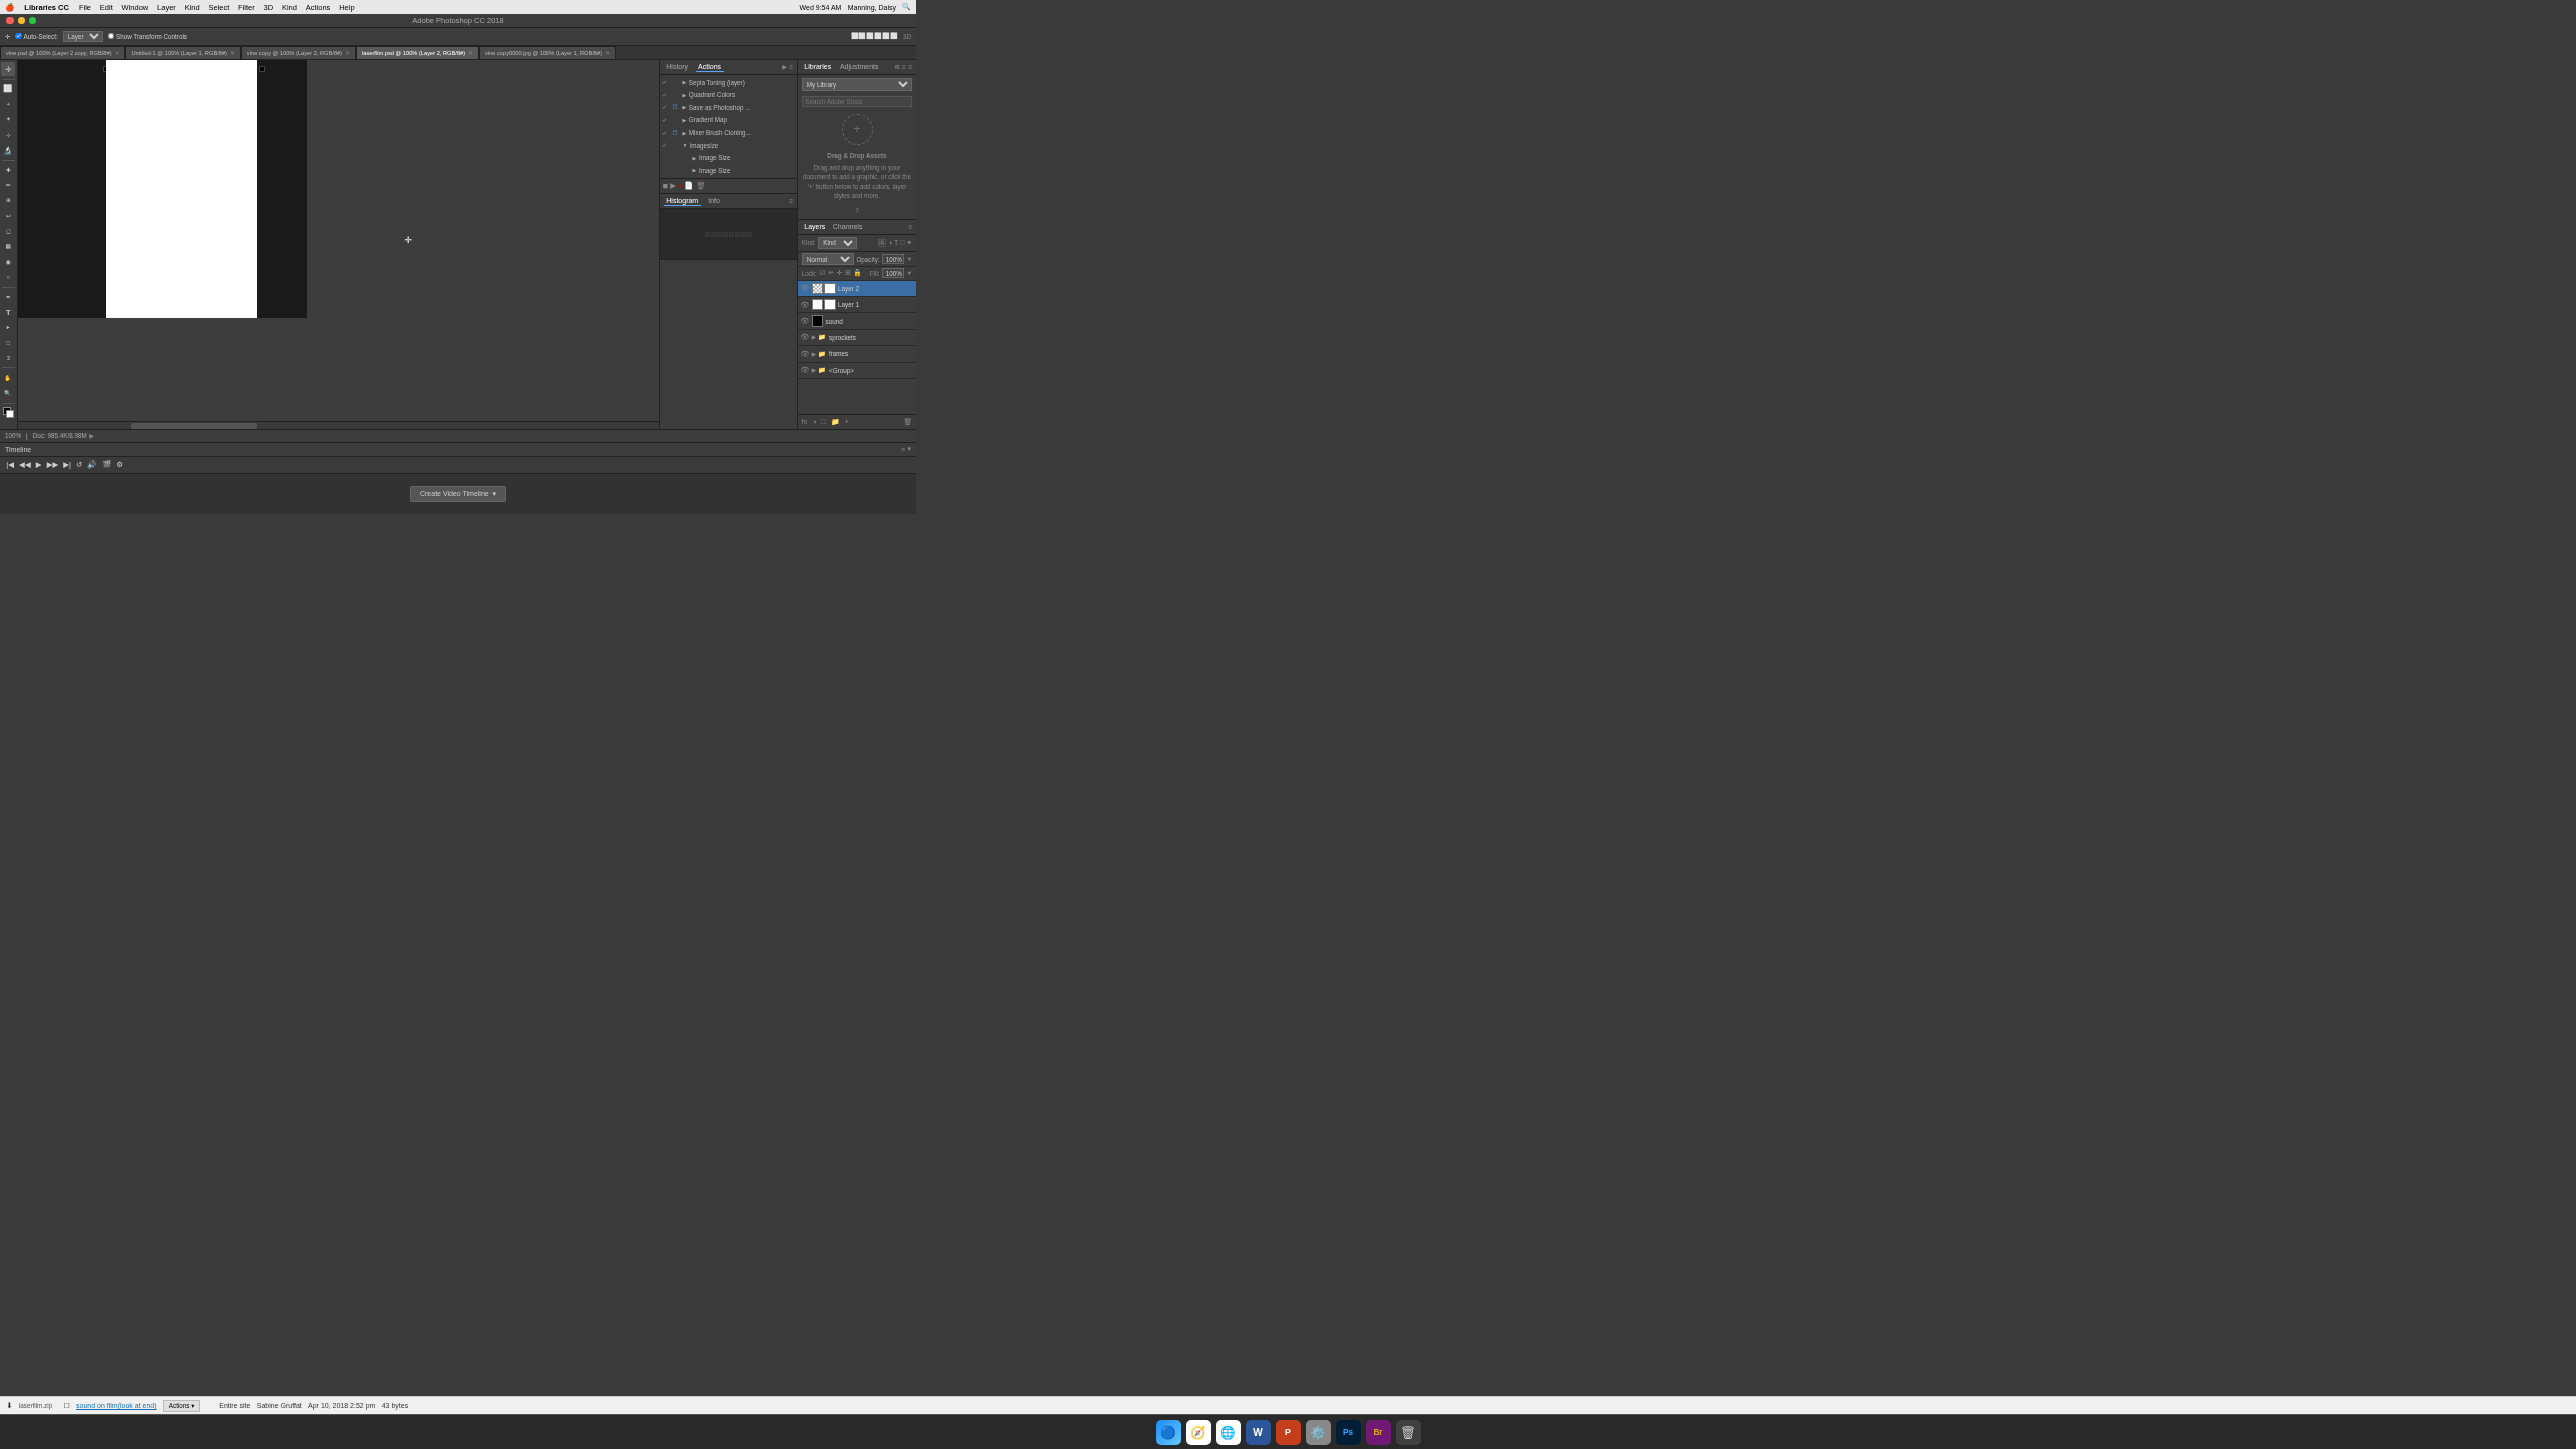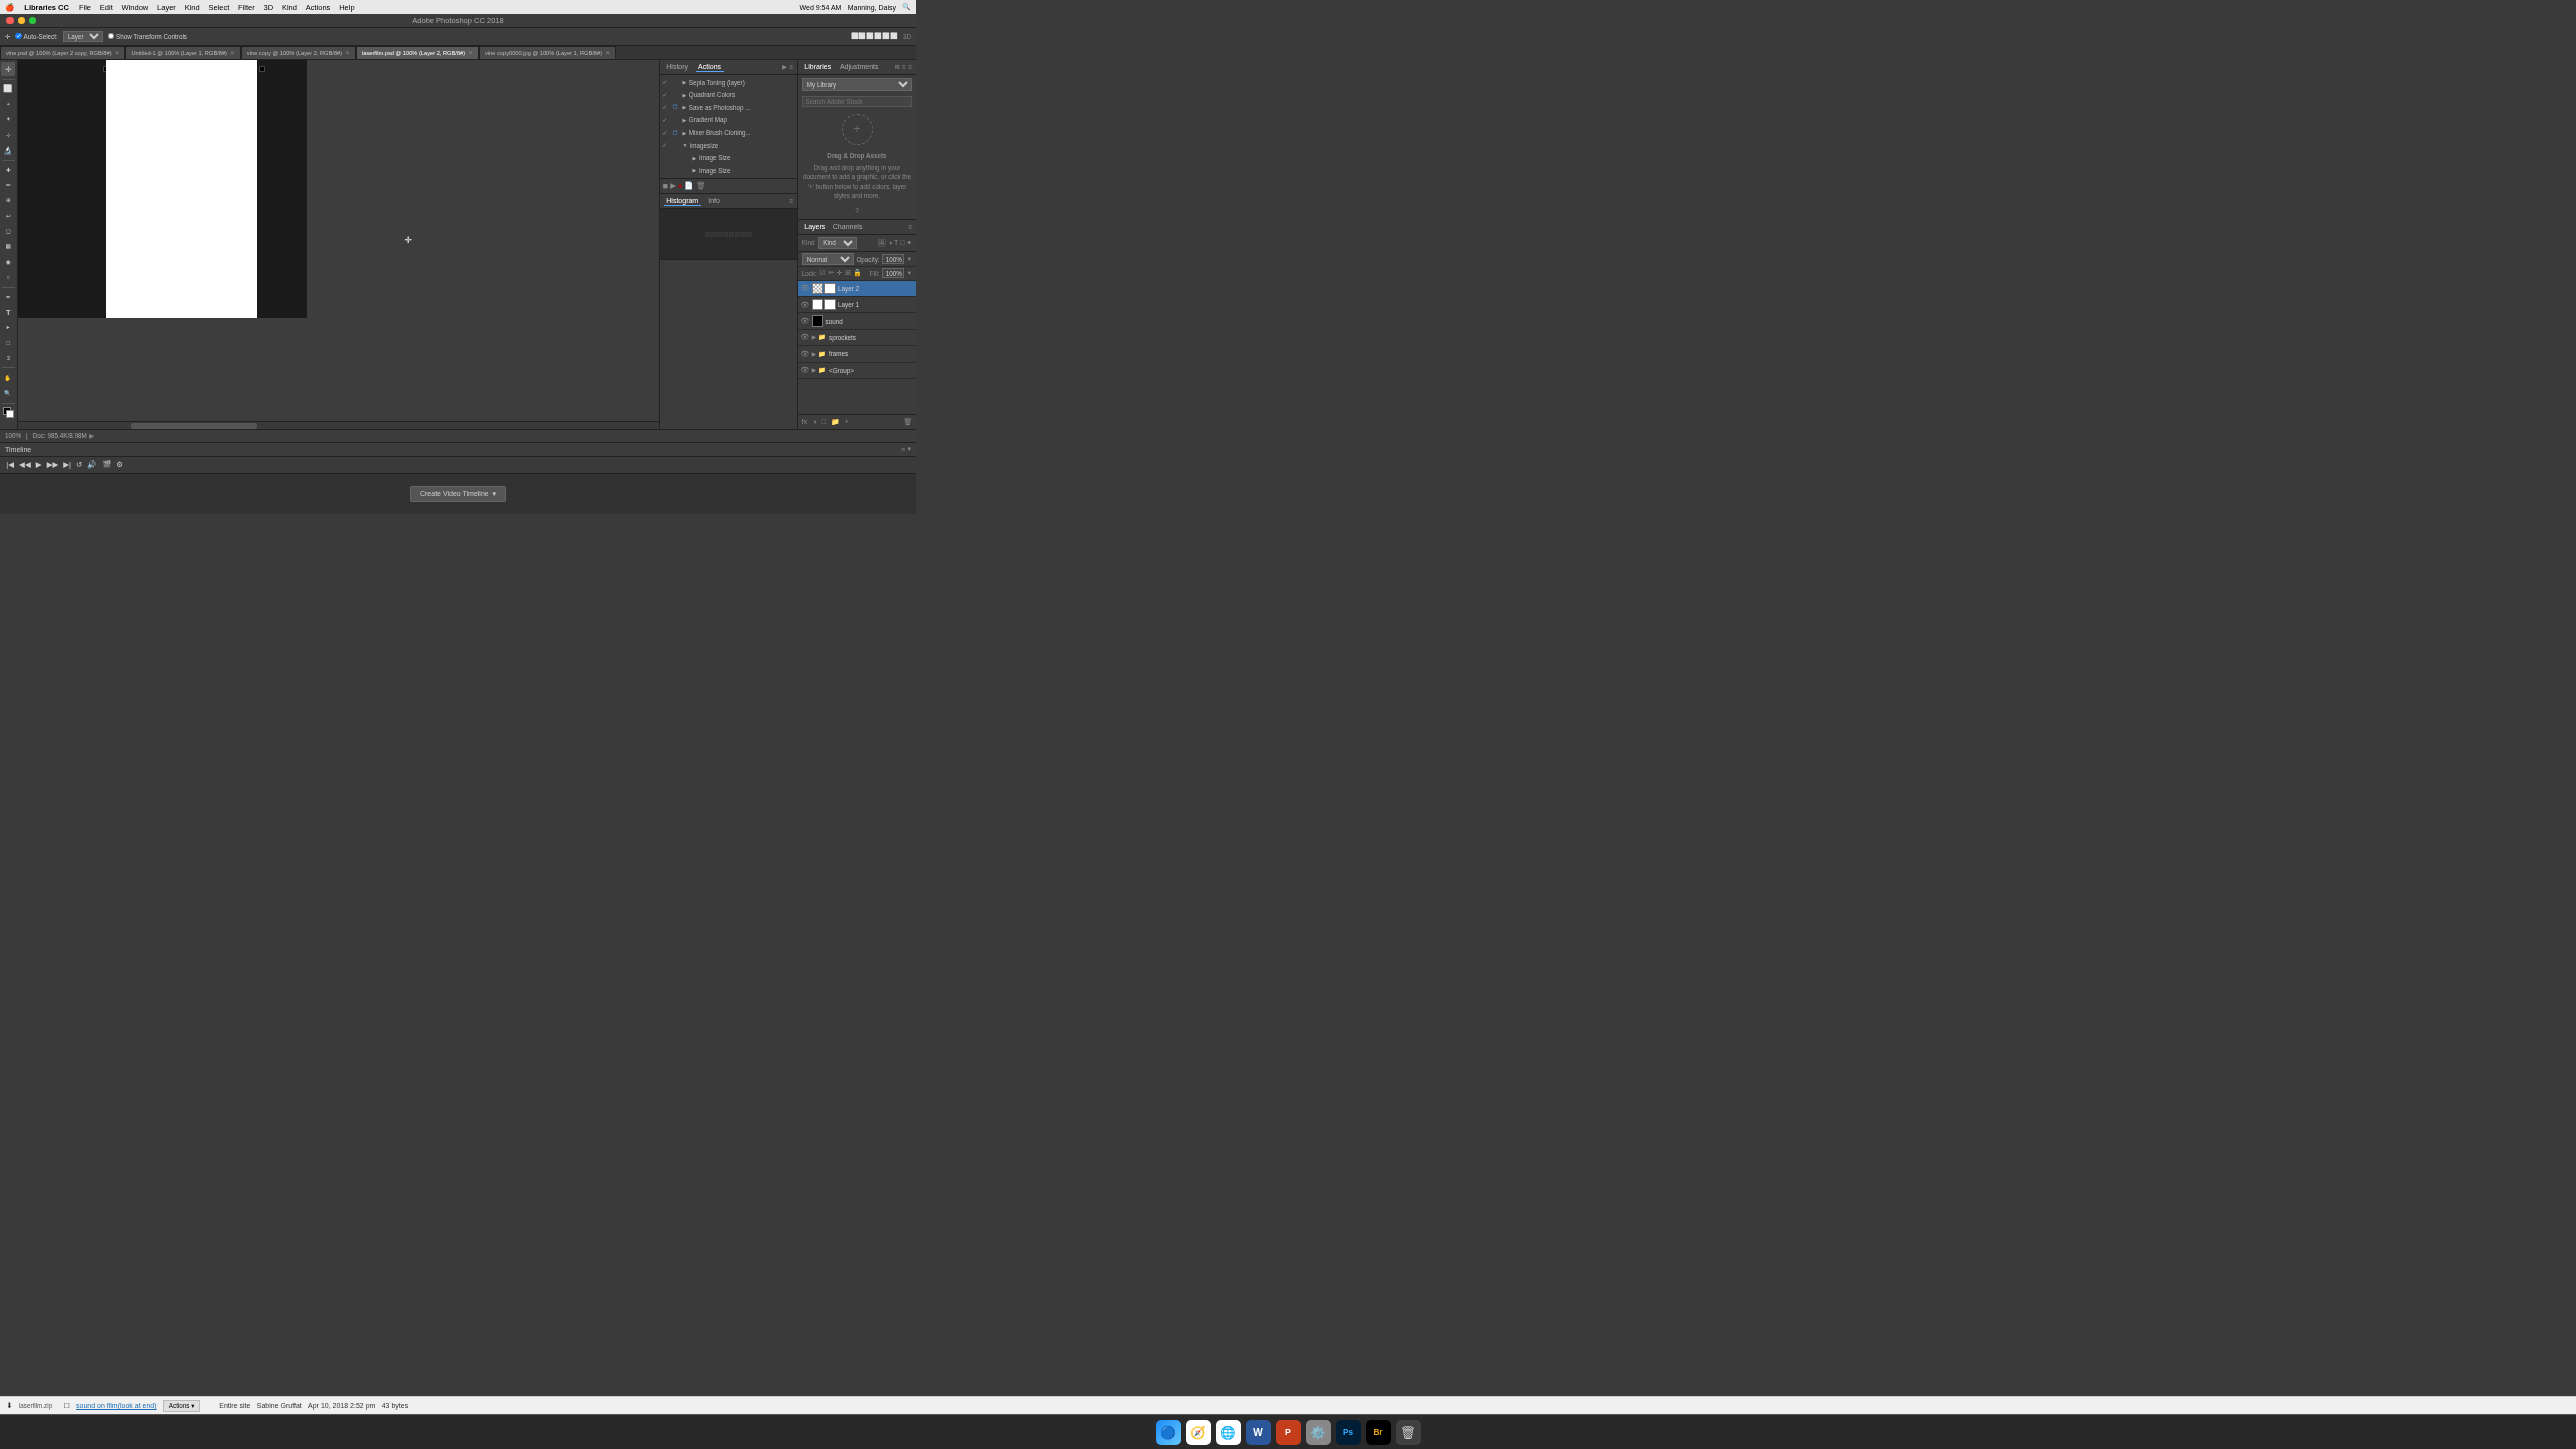--- a/index.html
+++ b/index.html
@@ -863,16 +863,16 @@
 </div>
 
 <div id="dock">
   <div class="dock-icon" style="background:linear-gradient(135deg,#1d8cf9,#64c8ff);font-size:12.6px">🔵</div>
   <div class="dock-icon" style="background:#fff;font-size:12.6px">🧭</div>
   <div class="dock-icon" style="background:#fff;font-size:12.6px">🌐</div>
   <div class="dock-icon" style="background:#2b579a;color:#fff;font-size:10px;font-weight:bold">W</div>
   <div class="dock-icon" style="background:#c43e1c;color:#fff;font-size:8.8px;font-weight:bold">P</div>
   <div class="dock-icon" style="background:#888;font-size:12.6px">⚙️</div>
   <div class="dock-icon" style="background:#001e36;color:#31a8ff;font-size:8.2px;font-weight:bold">Ps</div>
-  <div class="dock-icon" style="background:#000000;color:#e8a614;font-size:8.2px;font-weight:bold">Br</div>
+  <div class="dock-icon" style="background:#701a75;color:#e8a614;font-size:8.2px;font-weight:bold">Br</div>
   <div class="dock-icon" style="background:rgba(100,100,100,0.4);font-size:12.6px">🗑</div>
 </div>
 
 
 </body></html>

